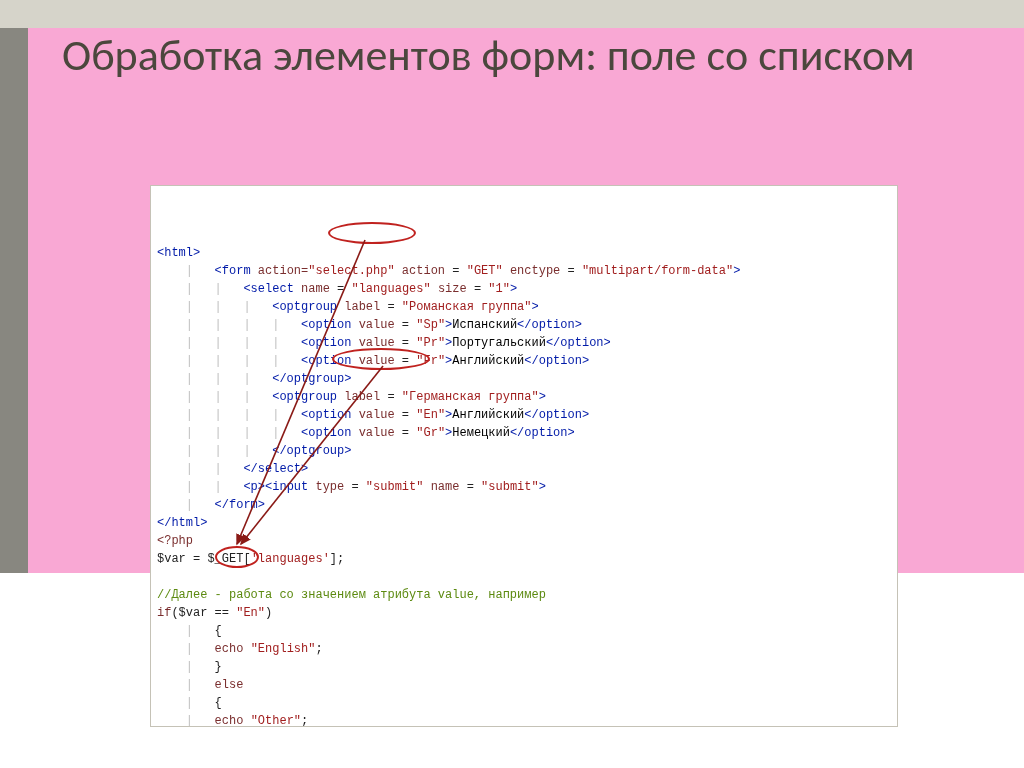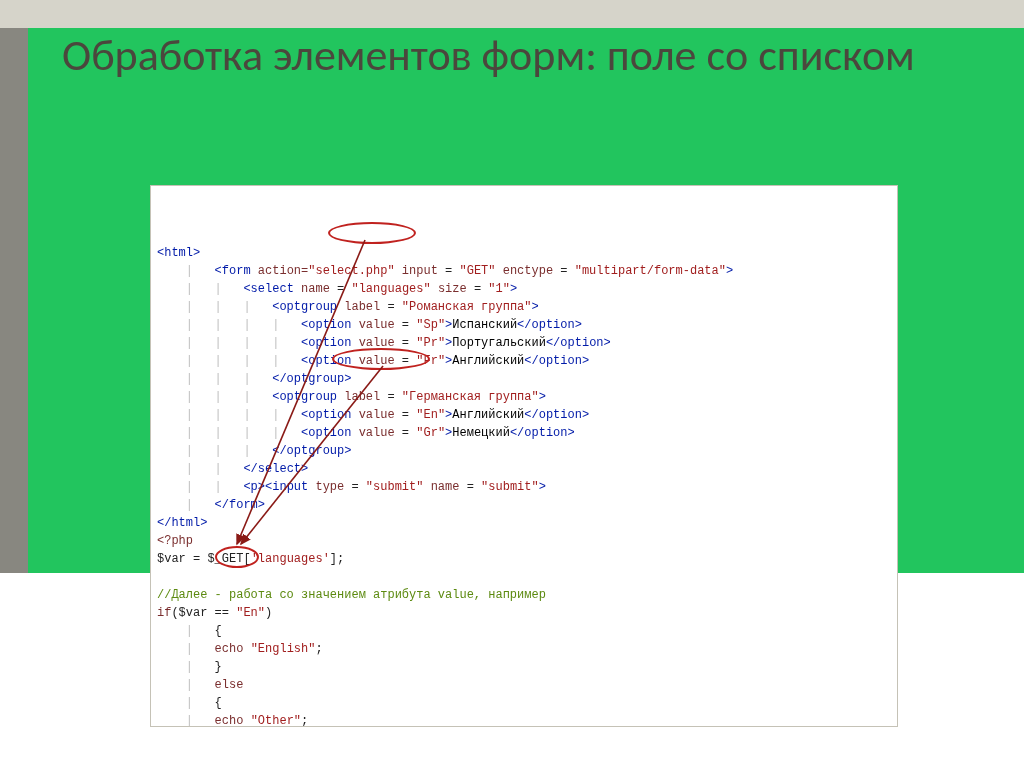--- a/index.html
+++ b/index.html
@@ -1,16 +1,16 @@
 <!DOCTYPE html>
 <html><head>
 <meta charset="utf-8">
 <style>
   html,body{margin:0;padding:0;width:1024px;height:768px;background:#fff;font-family:"Calibri","Arial",sans-serif;overflow:hidden;}
-  .slide{position:relative;width:1024px;height:573px;box-sizing:border-box;background:#22c55e;}
+  .slide{position:relative;width:1024px;height:573px;box-sizing:border-box;background:#f9a8d4;}
   .slide::before{content:"";position:absolute;left:0;top:0;width:28px;height:100%;background:#888780;}
   .slide::after{content:"";position:absolute;left:0;top:0;width:100%;height:28px;background:#d6d4ca;}
   .title{position:absolute;left:62px;top:30px;right:40px;font-size:44px;line-height:1.18;color:#4b473d;font-weight:400;}
   .codebox{position:absolute;left:150px;top:185px;width:746px;height:540px;border:1px solid #c5c2b6;background:#fff;font-family:"Courier New",monospace;font-size:12px;line-height:18px;color:#222;overflow:hidden;}
   .code-inner{position:relative;padding:4px 6px;white-space:pre;}
   .tag{color:#001aa8;}
   .attr{color:#7a2e2e;}
   .str{color:#a11e1e;}
   .txt{color:#000;margin-top:44px;}
   .cmt{color:#5c8a10;margin-top:44px;}
@@ -23,21 +23,21 @@
 <body>
 
 <div class="slide">
   <div class="title">Обработка элементов форм: поле со списком</div>
 
   <div class="codebox">
     <div class="code-inner">
 
 <div class="php-bg" style="top:292px;height:234px;"></div>
 <span class="tag">&lt;html&gt;</span>
-<span class="bar">    |   </span><span class="tag">&lt;form</span><span class="attr"> action=</span><span class="str">"select.php"</span><span class="attr"> input</span><span> = </span><span class="str">"GET"</span><span class="attr"> enctype</span><span> = </span><span class="str">"multipart/form-data"</span><span class="tag">&gt;</span>
+<span class="bar">    |   </span><span class="tag">&lt;form</span><span class="attr"> action=</span><span class="str">"select.php"</span><span class="attr"> action</span><span> = </span><span class="str">"GET"</span><span class="attr"> enctype</span><span> = </span><span class="str">"multipart/form-data"</span><span class="tag">&gt;</span>
 <span class="bar">    |   |   </span><span class="tag">&lt;select</span><span class="attr"> name</span><span> = </span><span class="str">"languages"</span><span class="attr"> size</span><span> = </span><span class="str">"1"</span><span class="tag">&gt;</span>
 <span class="bar">    |   |   |   </span><span class="tag">&lt;optgroup</span><span class="attr"> label</span><span> = </span><span class="str">"Романская группа"</span><span class="tag">&gt;</span>
 <span class="bar">    |   |   |   |   </span><span class="tag">&lt;option</span><span class="attr"> value</span><span> = </span><span class="str">"Sp"</span><span class="tag">&gt;</span><span class="txt">Испанский</span><span class="tag">&lt;/option&gt;</span>
 <span class="bar">    |   |   |   |   </span><span class="tag">&lt;option</span><span class="attr"> value</span><span> = </span><span class="str">"Pr"</span><span class="tag">&gt;</span><span class="txt">Португальский</span><span class="tag">&lt;/option&gt;</span>
 <span class="bar">    |   |   |   |   </span><span class="tag">&lt;option</span><span class="attr"> value</span><span> = </span><span class="str">"Fr"</span><span class="tag">&gt;</span><span class="txt">Английский</span><span class="tag">&lt;/option&gt;</span>
 <span class="bar">    |   |   |   </span><span class="tag">&lt;/optgroup&gt;</span>
 <span class="bar">    |   |   |   </span><span class="tag">&lt;optgroup</span><span class="attr"> label</span><span> = </span><span class="str">"Германская группа"</span><span class="tag">&gt;</span>
 <span class="bar">    |   |   |   |   </span><span class="tag">&lt;option</span><span class="attr"> value</span><span> = </span><span class="str">"En"</span><span class="tag">&gt;</span><span class="txt">Английский</span><span class="tag">&lt;/option&gt;</span>
 <span class="bar">    |   |   |   |   </span><span class="tag">&lt;option</span><span class="attr"> value</span><span> = </span><span class="str">"Gr"</span><span class="tag">&gt;</span><span class="txt">Немецкий</span><span class="tag">&lt;/option&gt;</span>
 <span class="bar">    |   |   |   </span><span class="tag">&lt;/optgroup&gt;</span>

